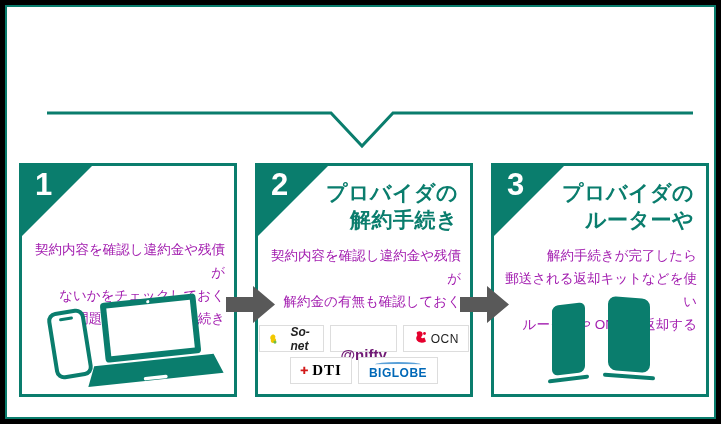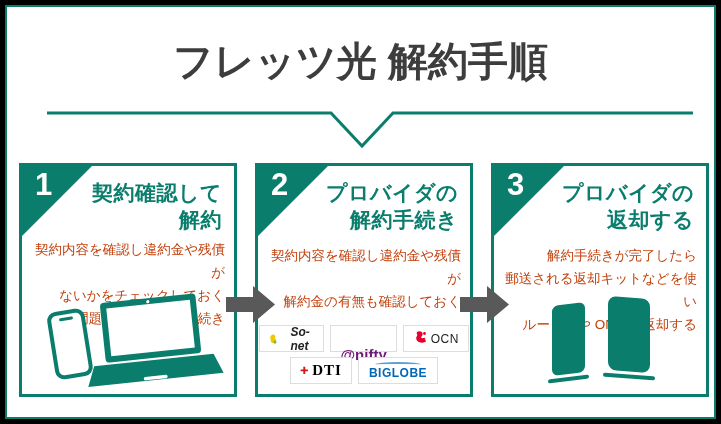--- a/index.html
+++ b/index.html
@@ -34,21 +34,21 @@
     font-size:31px; font-weight:700; line-height:34px;
   }
   .box-title {
     position:absolute; top:13px; right:12px; left:60px; height:54px;
     display:flex; flex-direction:column; justify-content:flex-end;
     text-align:right; color:#0a7d6d; font-size:21px; font-weight:700; line-height:27px;
     letter-spacing:0.5px;
   }
   .box-body {
     position:absolute; right:9px; left:5px; text-align:right;
-    color:#c2410c; font-size:13.5px; font-weight:500; line-height:23px;
+    color:#a21caf; font-size:13.5px; font-weight:500; line-height:23px;
     letter-spacing:0px;
   }
   .box1 .box-body { top:72px; }
   .box2 .box-body, .box3 .box-body { top:78px; }
   .device-area { position:absolute; bottom:4px; left:10px; right:10px; height:98px; }
   
   .flow-arrow { position:absolute; top:281px; z-index:6; }
   .arrow1 { left:221px; } .arrow2 { left:455px; }
   
   .logo-area {
@@ -72,32 +72,27 @@
   .logo-biglobe { flex-direction:column; gap:0; padding:0 10px; }
   .biglobe-arc { width:46px; height:5px; border-top:2px solid #5aa0d8; border-radius:50%; }
   .logo-biglobe .logo-label { font-size:12px; font-weight:800; color:#0068b7; letter-spacing:0.5px; line-height:13px; }
 </style>
 </head>
 <body>
 
 <div class="page">
   <div class="inner-frame"></div>
 
-  <div class="main-title">フレッツ光 解約手順</div>
   <svg class="divider-svg" width="721" height="52" viewBox="0 0 721 52">
     <path d="M42,13 H326 L357,46 L388,13 H688" fill="none" stroke="#0a7d6d" stroke-width="3"></path>
   </svg>
 
   <div class="step-box box1">
     <div class="corner"></div>
     <div class="step-num">1</div>
-    <div class="box-title">
-      <span>契約確認して解約</span>
-      <span></span>
-    </div>
     <div class="box-body">
       <div>契約内容を確認し違約金や残債が</div>
       <div>ないかをチェックしておく</div>
       <div>問題なければ解約手続き</div>
     </div>
     <div class="device-area">
       <svg width="192" height="98" viewBox="0 0 192 98">
         <g transform="rotate(-9 38 52)">
           <rect x="21" y="20" width="34" height="64" rx="7" fill="#fff" stroke="#0a7d6d" stroke-width="4"></rect>
           <rect x="31" y="25" width="14" height="3" rx="1.5" fill="#0a7d6d"></rect>
@@ -155,21 +150,21 @@
         </div>
       </div>
     </div>
   </div>
 
   <div class="step-box box3">
     <div class="corner"></div>
     <div class="step-num">3</div>
     <div class="box-title">
       <span>プロバイダの</span>
-      <span>返却する</span>
+      <span>ルーターや</span>
     </div>
     <div class="box-body">
       <div>解約手続きが完了したら</div>
       <div>郵送される返却キットなどを使い</div>
       <div>ルーターや ONU を返却する</div>
     </div>
     <div class="device-area">
       <svg width="192" height="98" viewBox="0 0 192 98">
         <g fill="#0a7d6d" transform="translate(48,14) skewY(-7)">
           <rect x="0" y="0" width="33" height="70" rx="6"></rect>

